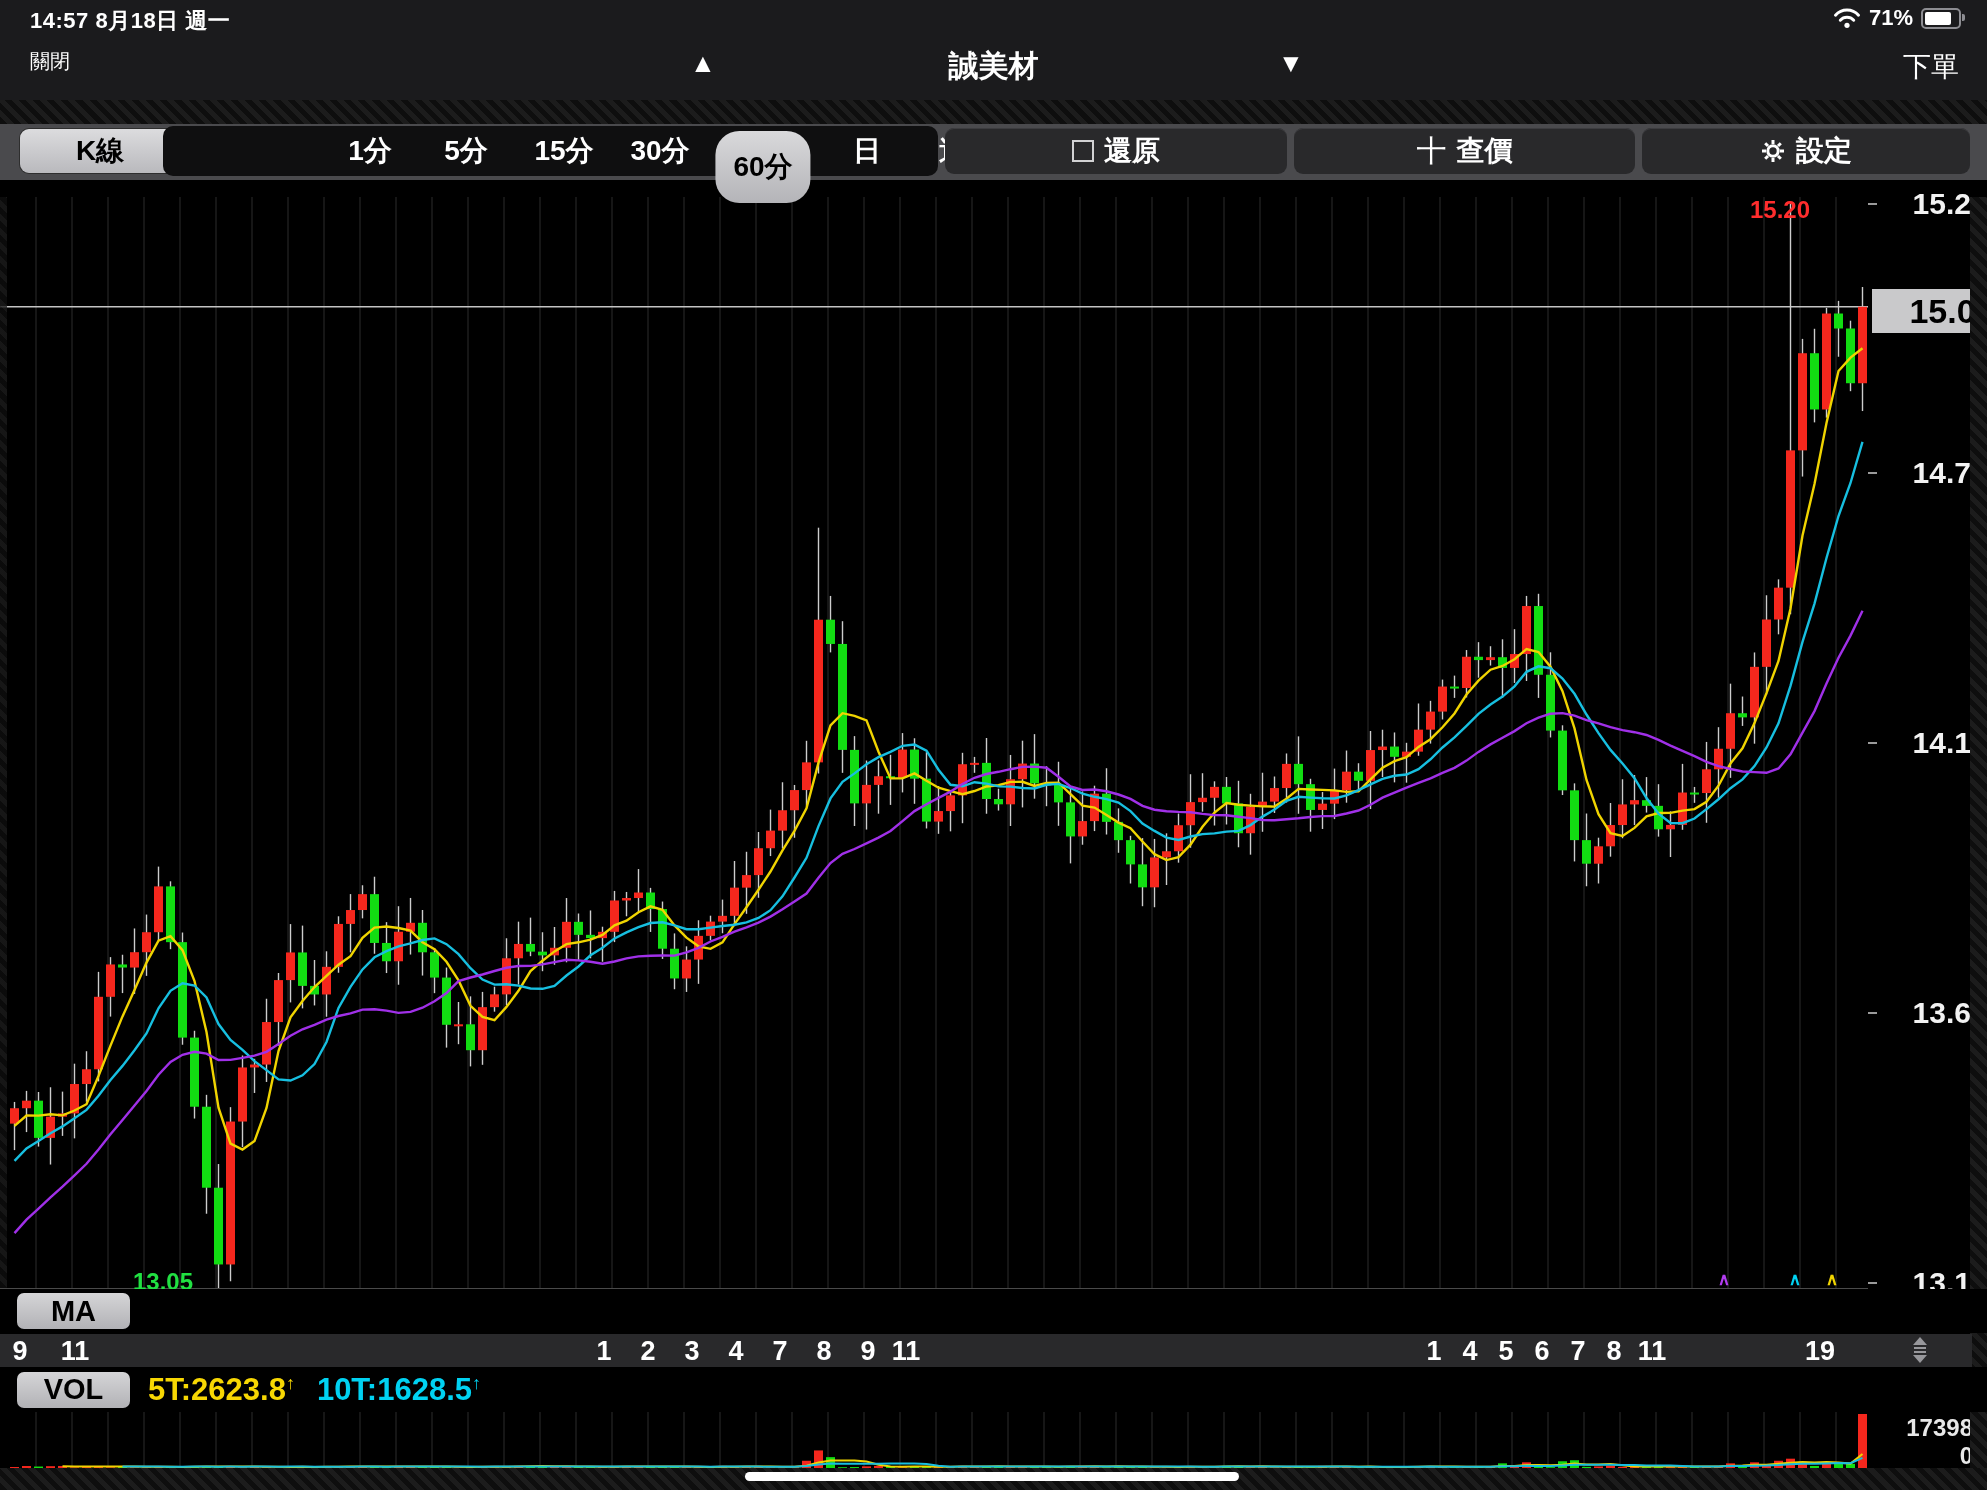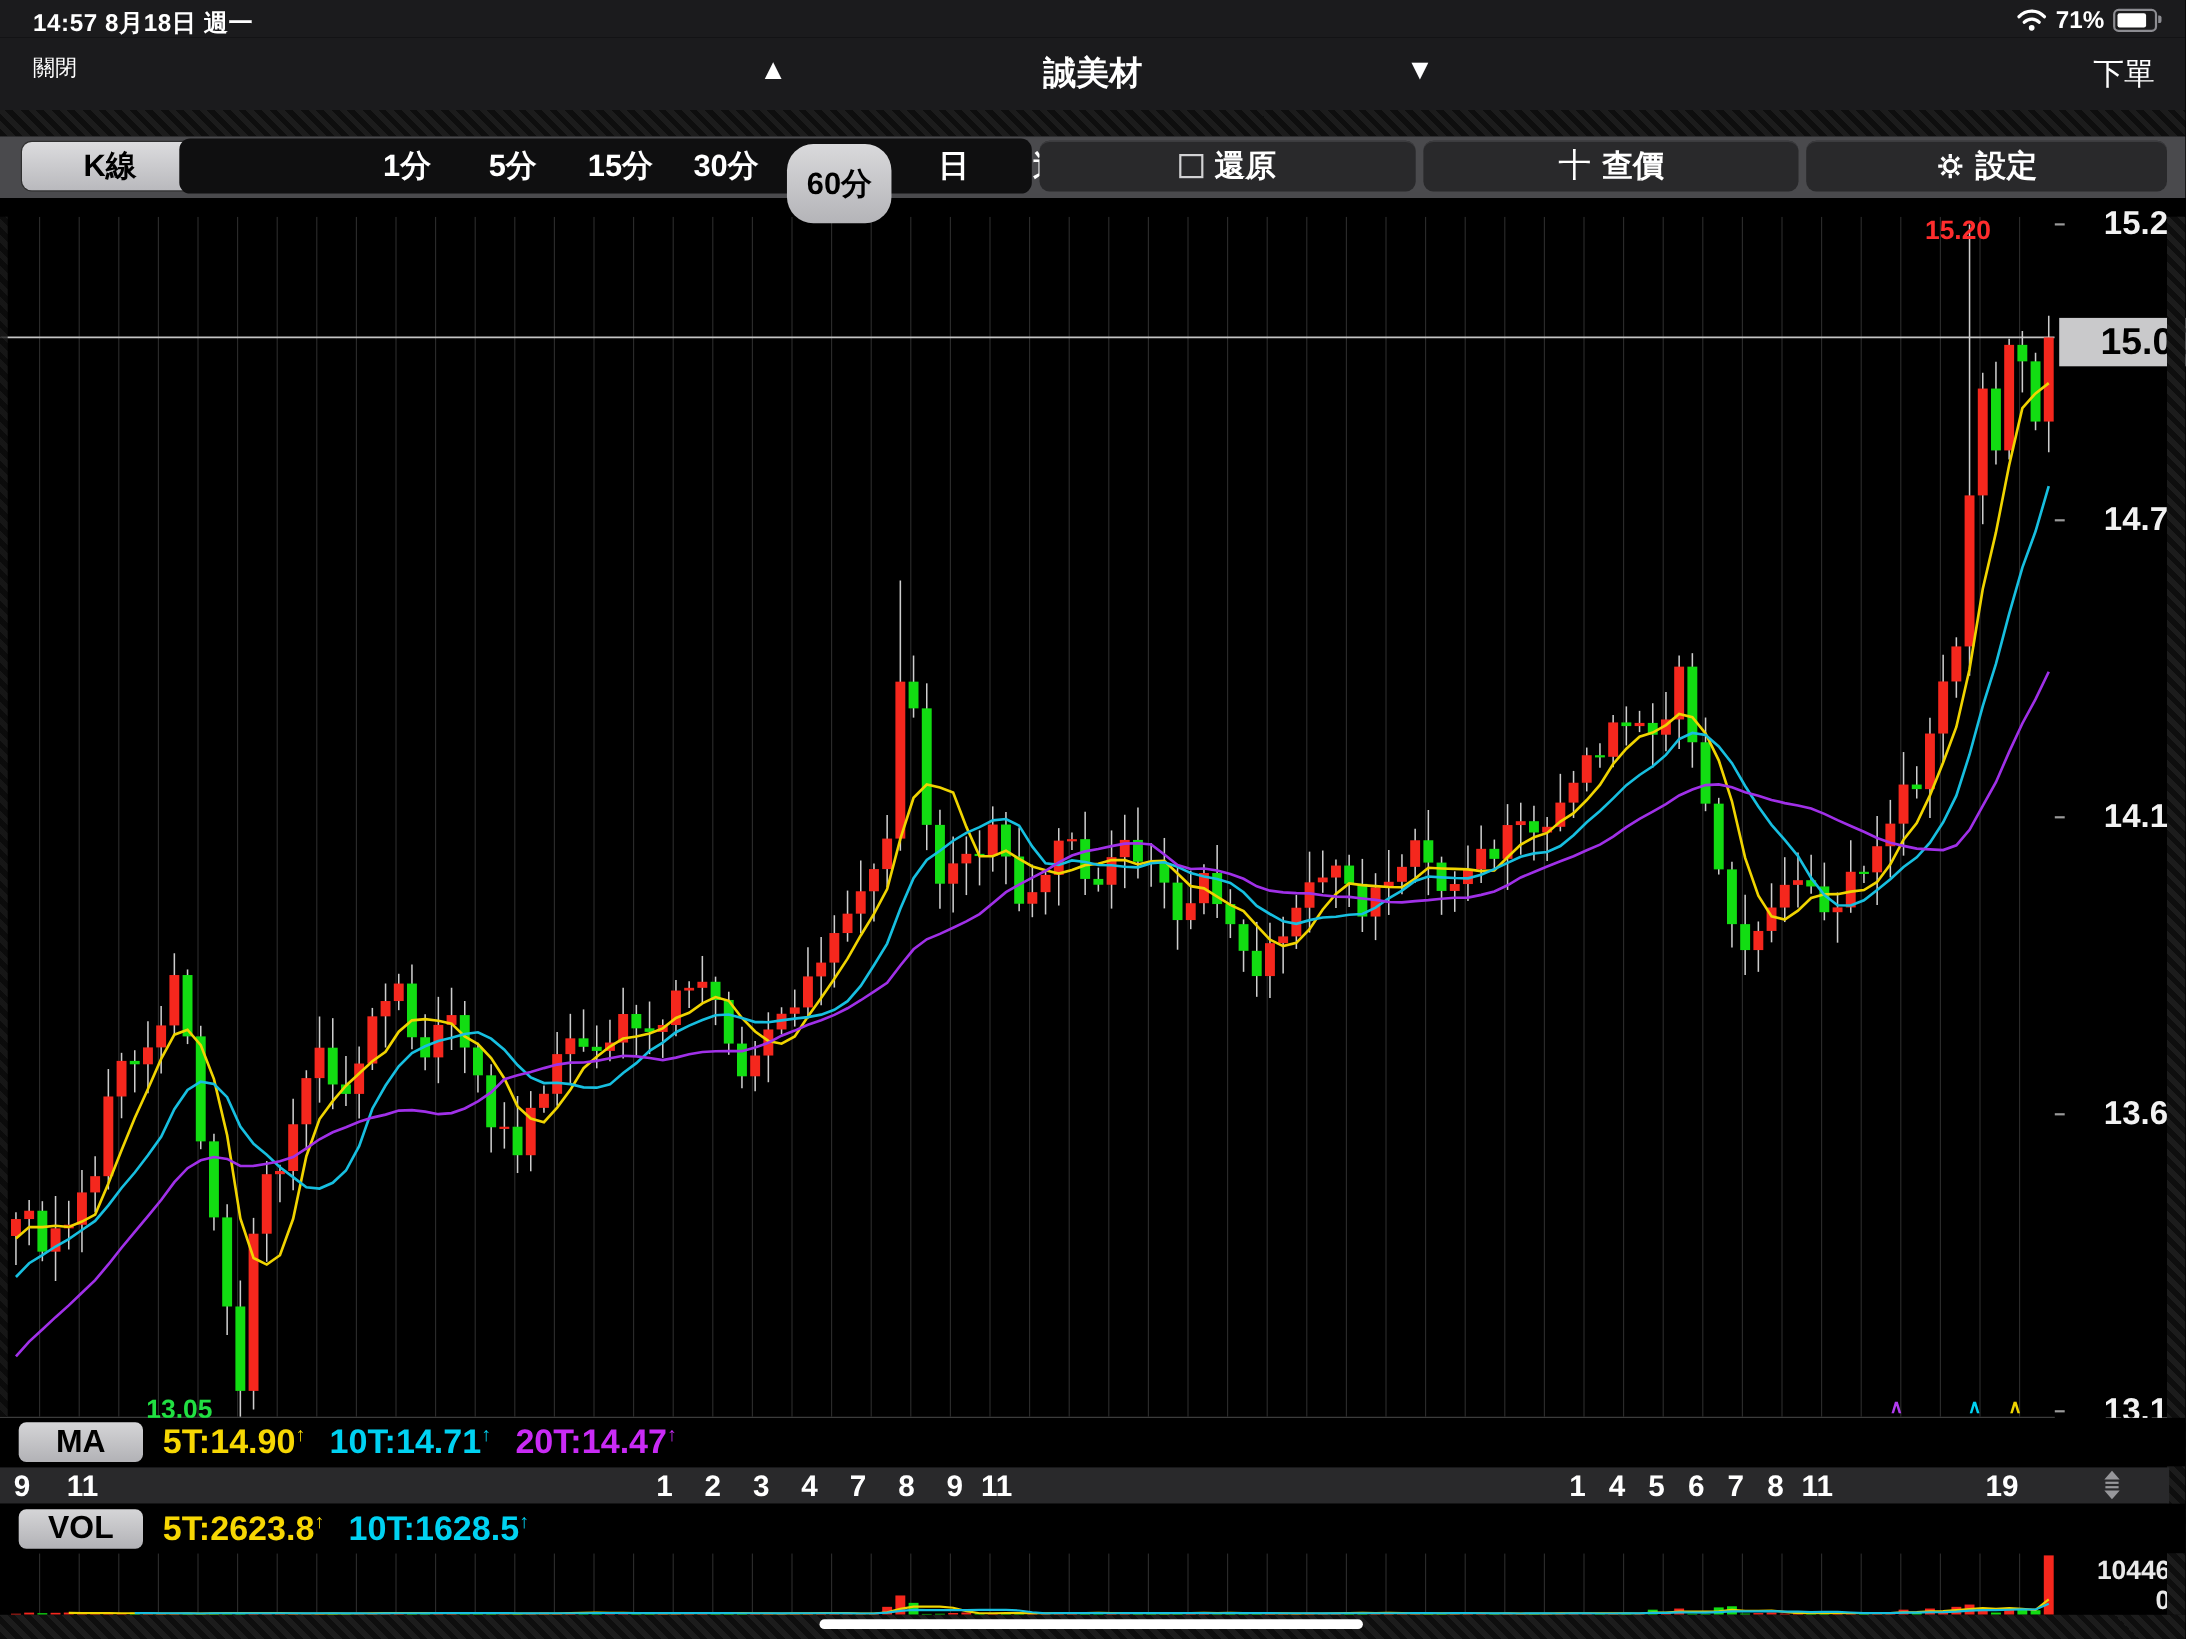--- a/index.html
+++ b/index.html
@@ -530,25 +530,20 @@
       <div class="pricetick" style="top: 815px;"></div>
       <div class="pricelabel" style="top: 1086px;">13.1</div>
       <div class="pricetick" style="top: 1085px;"></div>
     </div>
   <div class="curprice">15.00</div>
   <div class="hi-label" id="hi-label" style="left: 1780px; top: 196px; color: rgb(255, 45, 45);">15.20</div>
   <div class="lo-label" id="lo-label" style="left: 163px; top: 1268px; color: rgb(33, 224, 66);">13.05</div>
 
   <div class="ma-band">
     <div class="band-btn">MA</div>
-    <div class="band-items" id="ma-items">
-        <span style="color: rgb(247, 215, 3);">5T:14.90<span class="arrow">↑</span></span>
-        <span style="color: rgb(0, 210, 242);">10T:14.71<span class="arrow">↑</span></span>
-        <span style="color: rgb(201, 43, 245);">20T:14.47<span class="arrow">↑</span></span>
-      </div>
   </div>
 
   <div class="xaxis" id="xaxis">
     <div class="stepper">
       <div class="tri-up"></div>
         <div class="bar"></div>
         <div class="bar"></div>
         <div class="tri-dn"></div>
     </div>
   <div class="xtick" style="left: 20px;">9</div>
@@ -785,21 +780,21 @@
         <rect x="1810" y="53.944883528115255" width="9" height="2.0551164718847446" fill="#12dd12"></rect>
         <rect x="1822" y="50.83055715106261" width="9" height="5.169442848937393" fill="#f5271d"></rect>
         <rect x="1834" y="51.347501435956346" width="9" height="4.652498564043654" fill="#12dd12"></rect>
         <rect x="1846" y="51.864445720850085" width="9" height="4.135554279149915" fill="#12dd12"></rect>
         <rect x="1858" y="2" width="9" height="54" fill="#f5271d"></rect>
         <polyline points="62.5,54.3 74.5,54.4 86.5,54.4 98.5,54.4 110.5,54.6 122.5,54.6 134.5,54.6 146.5,54.8 158.5,54.8 170.5,54.7 182.5,54.9 194.5,54.7 206.5,54.5 218.5,54.5 230.5,54.4 242.5,54.5 254.5,54.5 266.5,54.7 278.5,54.8 290.5,54.9 302.5,54.7 314.5,54.9 326.5,54.8 338.5,54.7 350.5,54.5 362.5,54.5 374.5,54.4 386.5,54.5 398.5,54.4 410.5,54.4 422.5,54.5 434.5,54.5 446.5,54.4 458.5,54.7 470.5,54.9 482.5,54.8 494.5,54.8 506.5,54.8 518.5,54.5 530.5,54.3 542.5,54.1 554.5,54.3 566.5,54.3 578.5,54.4 590.5,54.5 602.5,54.7 614.5,54.7 626.5,54.6 638.5,54.5 650.5,54.4 662.5,54.4 674.5,54.4 686.5,54.6 698.5,54.7 710.5,54.9 722.5,54.7 734.5,54.7 746.5,54.5 758.5,54.4 770.5,54.5 782.5,54.8 794.5,54.8 806.5,53.7 818.5,50.6 830.5,48.6 842.5,48.5 854.5,48.5 866.5,49.6 878.5,52.7 890.5,54.6 902.5,54.7 914.5,54.5 926.5,54.5 938.5,54.7 950.5,54.7 962.5,54.4 974.5,54.4 986.5,54.4 998.5,54.3 1010.5,54.4 1022.5,54.5 1034.5,54.5 1046.5,54.6 1058.5,54.7 1070.5,54.5 1082.5,54.4 1094.5,54.3 1106.5,54.5 1118.5,54.3 1130.5,54.4 1142.5,54.5 1154.5,54.7 1166.5,54.7 1178.5,54.9 1190.5,54.8 1202.5,54.8 1214.5,54.7 1226.5,54.4 1238.5,54.3 1250.5,54.5 1262.5,54.3 1274.5,54.5 1286.5,54.7 1298.5,54.7 1310.5,54.7 1322.5,54.7 1334.5,54.6 1346.5,54.6 1358.5,54.8 1370.5,54.6 1382.5,54.9 1394.5,54.9 1406.5,54.9 1418.5,54.7 1430.5,54.6 1442.5,54.6 1454.5,54.6 1466.5,54.7 1478.5,54.7 1490.5,54.8 1502.5,54.1 1514.5,54.0 1526.5,53.0 1538.5,53.1 1550.5,53.2 1562.5,52.8 1574.5,51.6 1586.5,52.5 1598.5,52.4 1610.5,52.1 1622.5,53.3 1634.5,54.4 1646.5,54.5 1658.5,54.4 1670.5,54.6 1682.5,54.5 1694.5,54.6 1706.5,54.4 1718.5,54.4 1730.5,53.7 1742.5,53.6 1754.5,52.8 1766.5,52.7 1778.5,51.7 1790.5,50.8 1802.5,49.9 1814.5,50.6 1826.5,50.0 1838.5,50.5 1850.5,51.6 1862.5,42.0" fill="none" stroke="#f0d400" stroke-width="2"></polyline>
         <polyline points="122.5,54.5 134.5,54.5 146.5,54.6 158.5,54.6 170.5,54.7 182.5,54.8 194.5,54.6 206.5,54.6 218.5,54.7 230.5,54.6 242.5,54.7 254.5,54.6 266.5,54.6 278.5,54.7 290.5,54.6 302.5,54.6 314.5,54.7 326.5,54.7 338.5,54.8 350.5,54.7 362.5,54.6 374.5,54.6 386.5,54.7 398.5,54.5 410.5,54.5 422.5,54.5 434.5,54.4 446.5,54.4 458.5,54.5 470.5,54.6 482.5,54.7 494.5,54.6 506.5,54.6 518.5,54.6 530.5,54.6 542.5,54.5 554.5,54.5 566.5,54.5 578.5,54.4 590.5,54.4 602.5,54.4 614.5,54.5 626.5,54.4 638.5,54.4 650.5,54.4 662.5,54.5 674.5,54.6 686.5,54.6 698.5,54.6 710.5,54.7 722.5,54.6 734.5,54.6 746.5,54.6 758.5,54.6 770.5,54.7 782.5,54.8 794.5,54.8 806.5,54.1 818.5,52.5 830.5,51.5 842.5,51.7 854.5,51.7 866.5,51.7 878.5,51.7 890.5,51.6 902.5,51.6 914.5,51.5 926.5,52.1 938.5,53.7 950.5,54.7 962.5,54.5 974.5,54.5 986.5,54.5 998.5,54.5 1010.5,54.6 1022.5,54.5 1034.5,54.5 1046.5,54.5 1058.5,54.5 1070.5,54.5 1082.5,54.5 1094.5,54.4 1106.5,54.6 1118.5,54.5 1130.5,54.5 1142.5,54.5 1154.5,54.5 1166.5,54.6 1178.5,54.6 1190.5,54.6 1202.5,54.7 1214.5,54.7 1226.5,54.6 1238.5,54.6 1250.5,54.6 1262.5,54.6 1274.5,54.6 1286.5,54.5 1298.5,54.5 1310.5,54.6 1322.5,54.5 1334.5,54.5 1346.5,54.6 1358.5,54.7 1370.5,54.7 1382.5,54.8 1394.5,54.7 1406.5,54.7 1418.5,54.8 1430.5,54.6 1442.5,54.7 1454.5,54.8 1466.5,54.8 1478.5,54.7 1490.5,54.7 1502.5,54.3 1514.5,54.3 1526.5,53.8 1538.5,53.9 1550.5,54.0 1562.5,53.5 1574.5,52.8 1586.5,52.8 1598.5,52.8 1610.5,52.7 1622.5,53.1 1634.5,53.0 1646.5,53.5 1658.5,53.4 1670.5,53.4 1682.5,53.9 1694.5,54.5 1706.5,54.5 1718.5,54.4 1730.5,54.1 1742.5,54.1 1754.5,53.7 1766.5,53.6 1778.5,53.1 1790.5,52.2 1802.5,51.8 1814.5,51.7 1826.5,51.4 1838.5,51.1 1850.5,51.2 1862.5,45.9" fill="none" stroke="#17bfe0" stroke-width="2"></polyline>
       </svg>
   </div>
   <div class="volaxis">
-    <div style="top:2px;">10446</div>
+    <div style="top:2px;">17398</div>
     <div style="top:30px;">0</div>
   </div>
 
   <div class="edge-hatch-r hatch"></div>
   <div class="edge-hatch-l hatch"></div>
   <div class="bottom-strip hatch"></div>
   <div class="home-indicator"></div>
 
 <div class="marker" style="left: 1724px; top: 1288px; color: rgb(178, 60, 240);">∧</div>
     <div class="marker" style="left: 1795px; top: 1288px; color: rgb(0, 210, 242);">∧</div>

